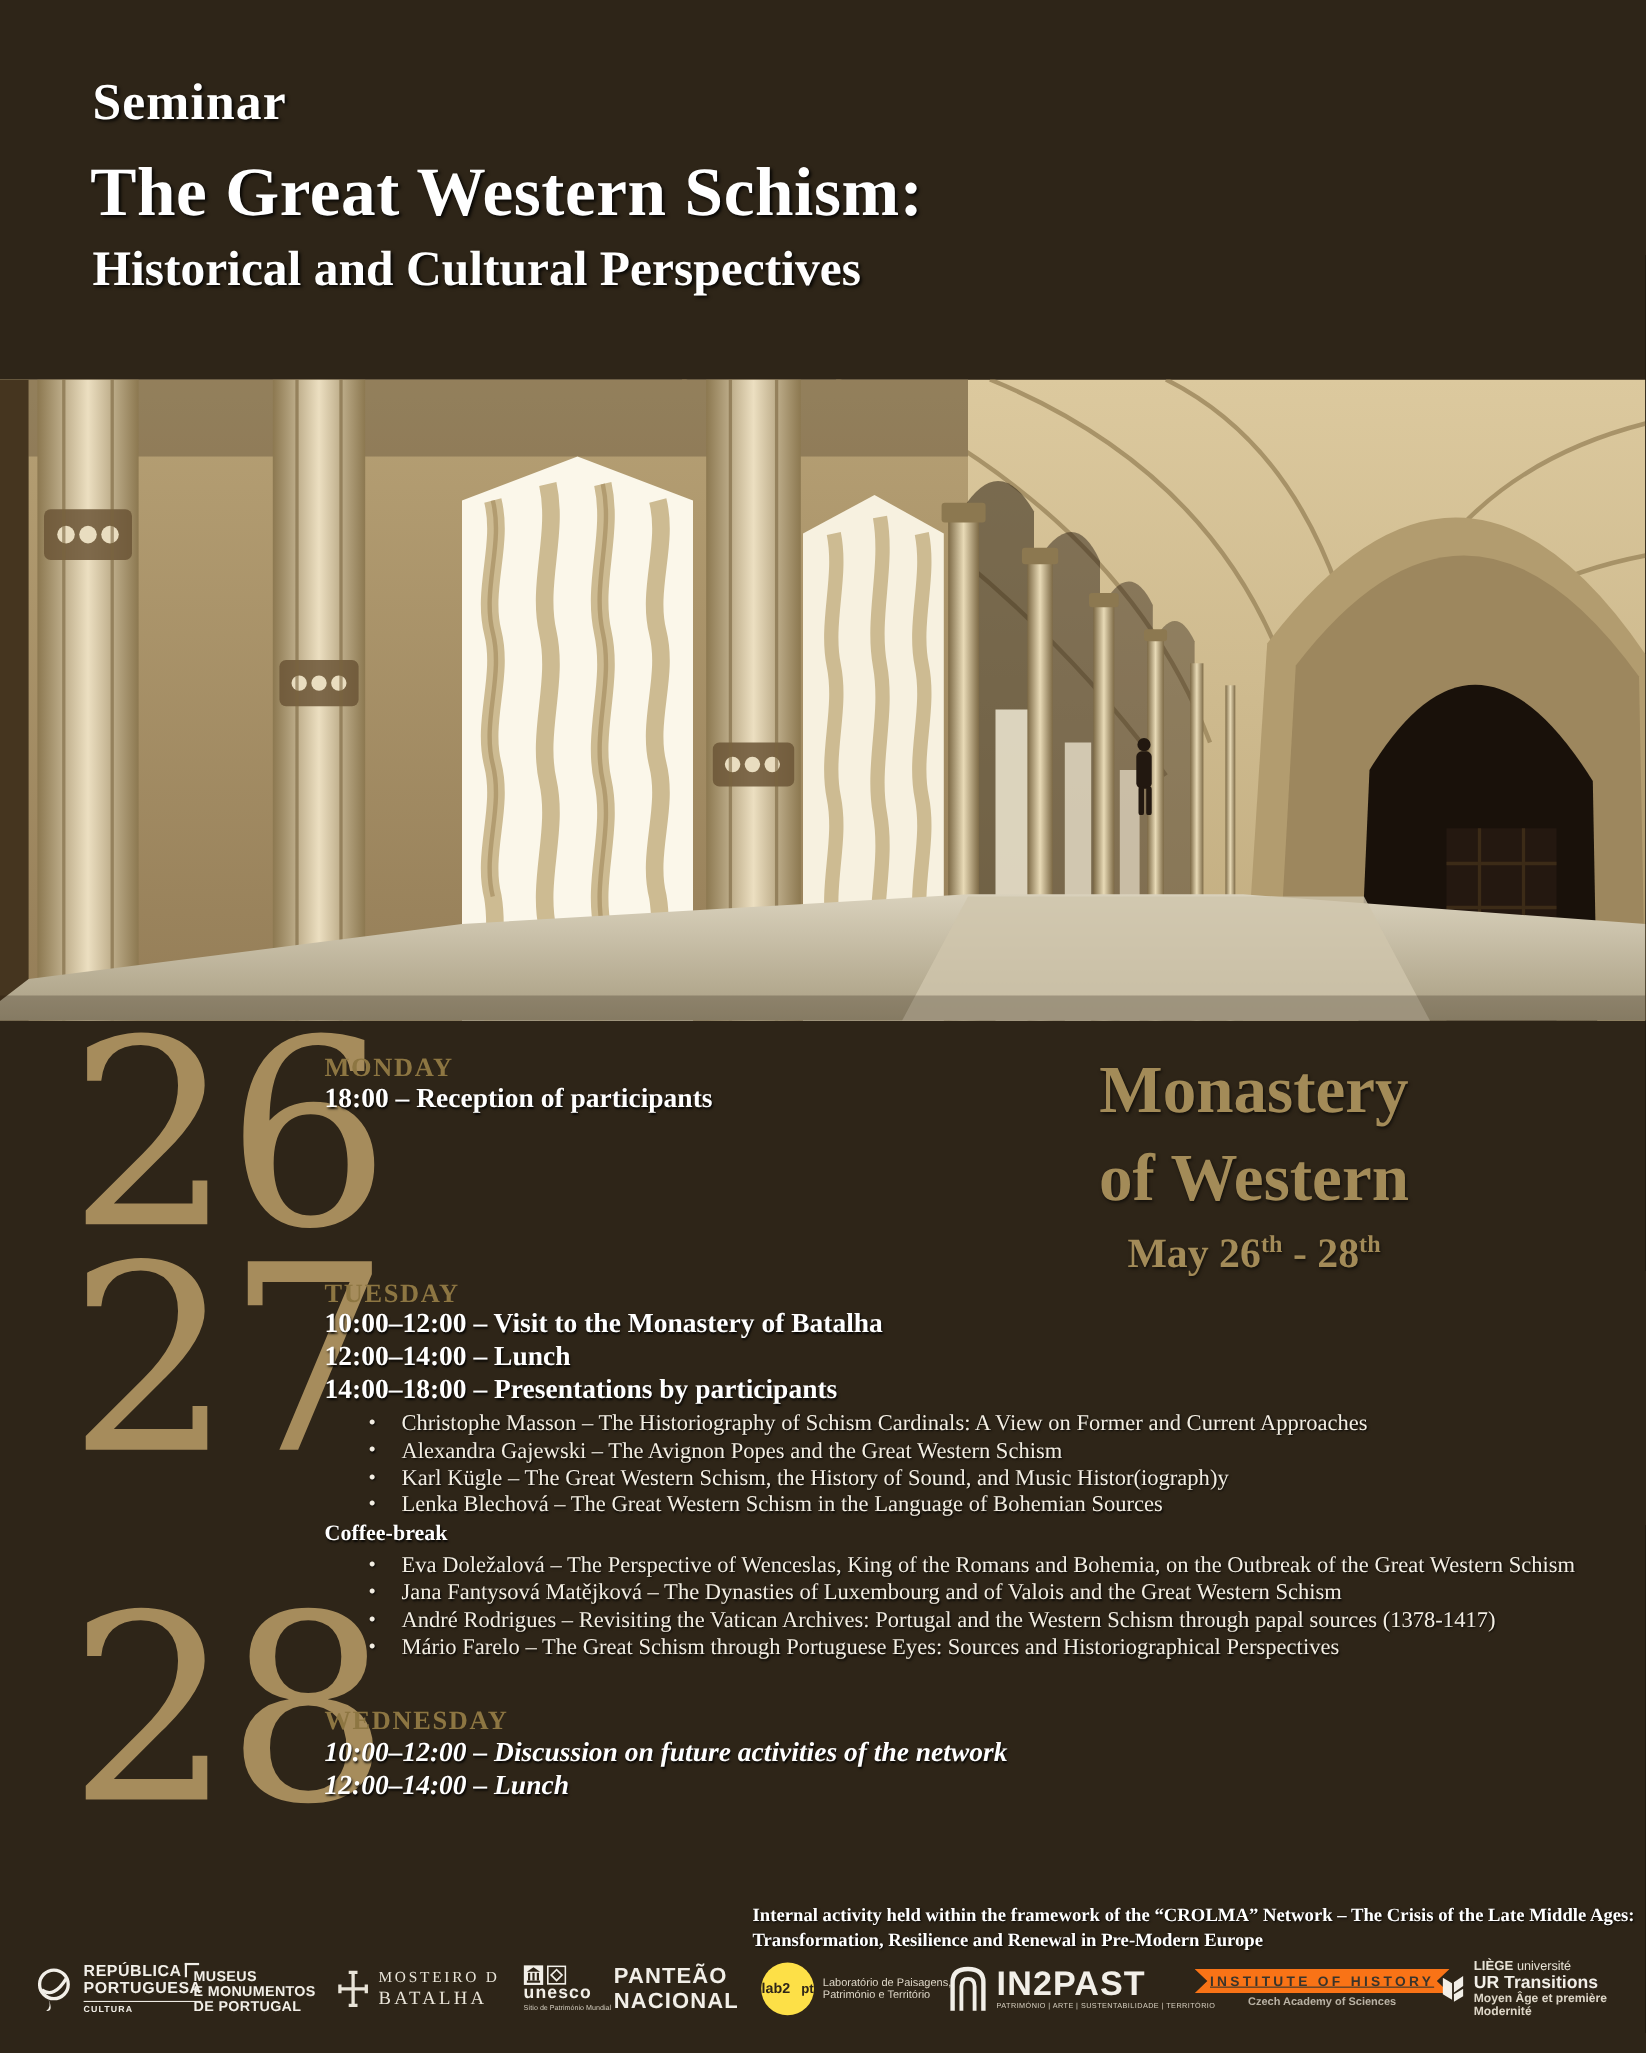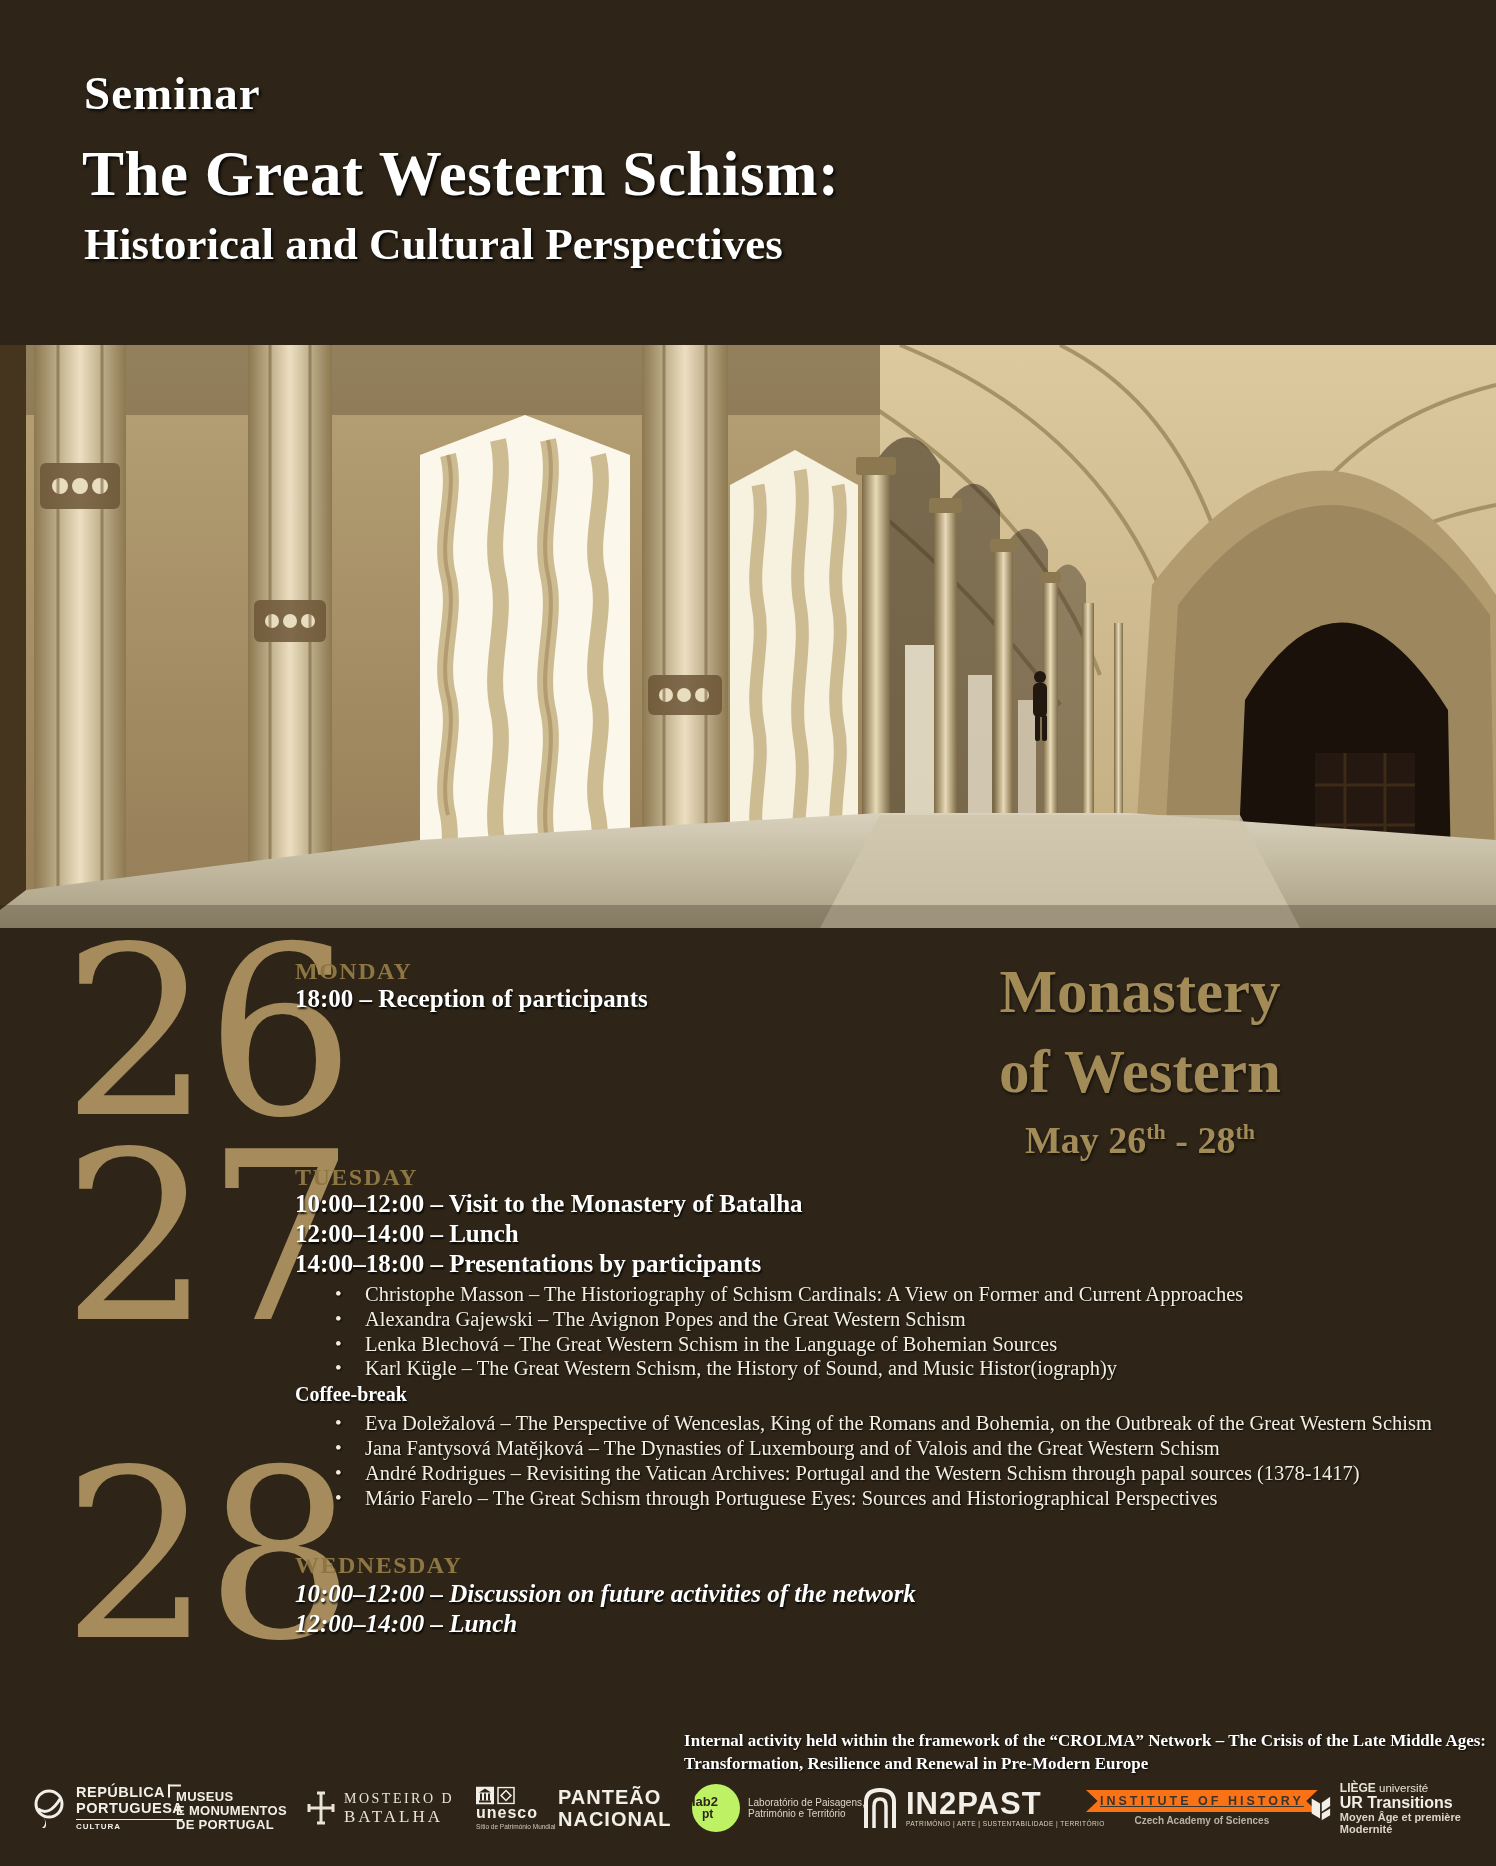--- a/index.html
+++ b/index.html
@@ -49,22 +49,22 @@
   .lg-rp-sub{font-size:8px;font-weight:bold;letter-spacing:1px;}
   .lg-mm{font-size:13px;font-weight:bold;line-height:14px;letter-spacing:.3px;position:relative;padding:5px 0 0 8px;}
   .lg-mm::before{content:"";position:absolute;left:0;top:0;width:11px;height:11px;
     border-left:2px solid #f2efe8;border-top:2px solid #f2efe8;}
   .lg-mb-1{font-family:"Liberation Serif",serif;font-size:14px;letter-spacing:2.5px;line-height:17px;color:#e9e4d8;}
   .lg-mb-2{font-family:"Liberation Serif",serif;font-size:17px;letter-spacing:3px;line-height:19px;color:#e9e4d8;}
   .lg-unesco{align-items:flex-start;}
   .lg-unesco .word{font-size:16px;font-weight:bold;letter-spacing:1px;line-height:16px;}
   .lg-unesco .tiny{font-size:6.5px;color:#cfc8ba;margin-top:2px;}
   .lg-pn{font-size:20px;font-weight:bold;line-height:22px;letter-spacing:1px;}
-  .lab-circle{width:48px;height:48px;border-radius:50%;background:#bef264;color:#2e2518;
-    display:flex;flex-direction:column;justify-content:center;line-height:12px;}
+  .lab-circle{width:48px;height:48px;border-radius:50%;background:#fde047;color:#2e2518;
+    display:flex;flex-direction:row;align-items:center;justify-content:center;line-height:12px;}
   .lab-circle .l1{font-size:13px;font-weight:bold;}
   .lab-circle .l2{font-size:12px;font-weight:bold;margin-left:10px;}
   .lg-lab .desc{font-size:10px;line-height:11.5px;color:#ded7c8;}
   .lg-in2 .word{font-size:31px;font-weight:bold;letter-spacing:1px;line-height:30px;}
   .lg-in2 .sub{font-size:6.6px;letter-spacing:.4px;color:#d8d1c2;margin-top:1px;}
   .banner{background:#f97316;color:#3a342b;font-size:12.5px;font-weight:bold;letter-spacing:3px;
     padding:4px 14px;white-space:nowrap;
     clip-path:polygon(0 0,100% 0,95% 50%,100% 100%,0 100%,5% 50%);text-decoration:underline;}
   .lg-ih .sub{font-size:10px;color:#b9b2a4;text-align:center;margin-top:3px;font-weight:bold;}
   .lg-lg .top{font-size:11.5px;line-height:12px;color:#e8e3d6;}
@@ -235,22 +235,22 @@
 
   <div class="day-num" style="top:1120px;">27</div>
   <div class="day-name" style="top:1164px;">TUESDAY</div>
   <div class="sched" style="top:1189px;">
     <div class="sched-line">10:00–12:00 – Visit to the Monastery of Batalha</div>
     <div class="sched-line">12:00–14:00 – Lunch</div>
     <div class="sched-line">14:00–18:00 – Presentations by participants</div>
     <ul class="bullets">
       <li>Christophe Masson – The Historiography of Schism Cardinals: A View on Former and Current Approaches</li>
       <li>Alexandra Gajewski – The Avignon Popes and the Great Western Schism</li>
+      <li>Karl Kügle – The Great Western Schism, the History of Sound, and Music Histor(iograph)y</li>
       <li>Lenka Blechová – The Great Western Schism in the Language of Bohemian Sources</li>
-      <li>Karl Kügle – The Great Western Schism, the History of Sound, and Music Histor(iograph)y</li>
     </ul>
     <div class="interlude">Coffee-break</div>
     <ul class="bullets">
       <li>Eva Doležalová – The Perspective of Wenceslas, King of the Romans and Bohemia, on the Outbreak of the Great Western Schism</li>
       <li>Jana Fantysová Matějková – The Dynasties of Luxembourg and of Valois and the Great Western Schism</li>
       <li>André Rodrigues – Revisiting the Vatican Archives: Portugal and the Western Schism through papal sources (1378-1417)</li>
       <li>Mário Farelo – The Great Schism through Portuguese Eyes: Sources and Historiographical Perspectives</li>
     </ul>
   </div>
 

